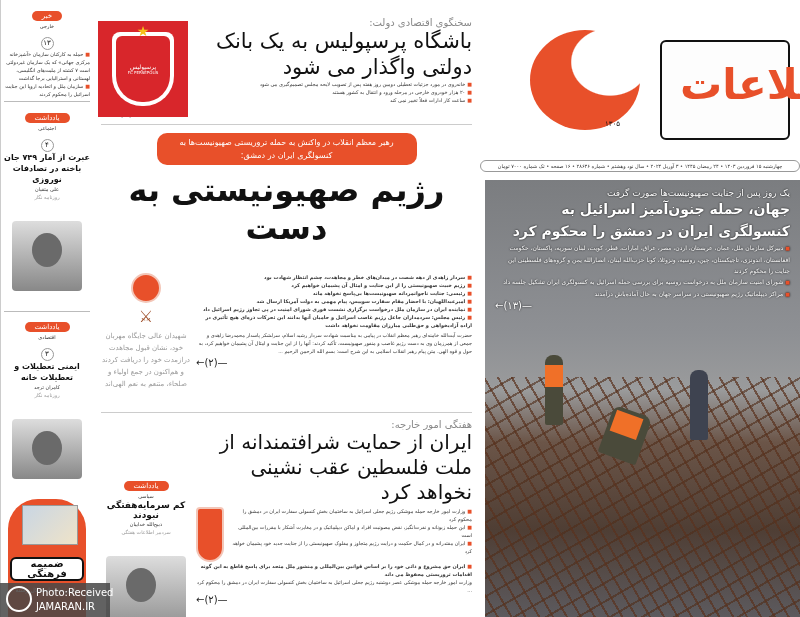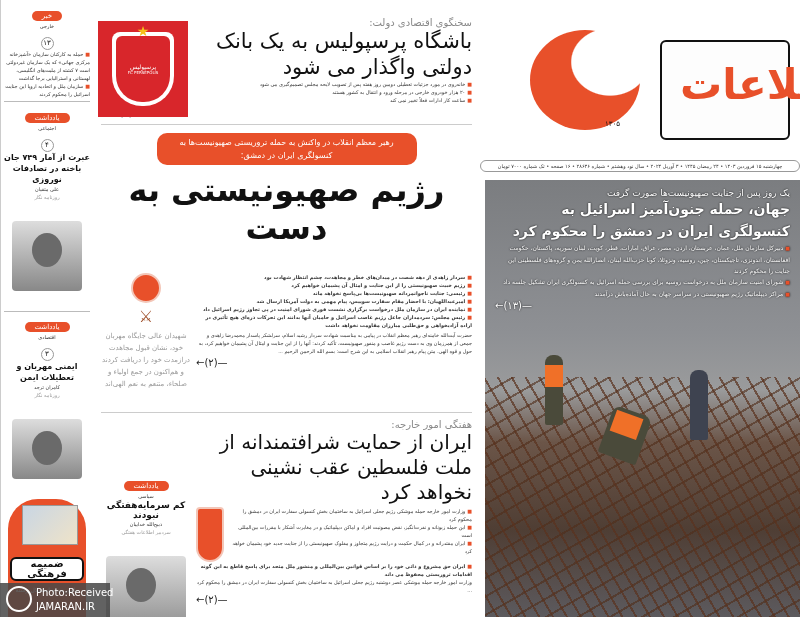--- a/index.html
+++ b/index.html
@@ -78,21 +78,21 @@
       <div class="h2">عبرت از آمار ۷۴۹ جان باخته در تصادفات نوروزی</div>
       <div class="small">علی متقیان</div>
       <div class="small" style="color:#999">روزنامه نگار</div>
       <div class="face"></div>
     </div>
     <div class="hr" style="margin:2px 0"></div>
     <div>
       <span class="pill">یادداشت</span>
       <div class="small">اقتصادی</div>
       <span class="num">۳</span>
-      <div class="h2">ایمنی مهربان و تعطیلات ایمن</div>
+      <div class="h2">ایمنی تعطیلات و تعطیلات خانه</div>
       <div class="small">کامران ترجد</div>
       <div class="small" style="color:#999">روزنامه نگار</div>
       <div class="face" style="height:60px"></div>
     </div>
     <div class="supp">
       <div class="books"></div>
       <div class="lbl">ضمیمه فرهنگی</div>
       <div>ماموریت و استقلال رشته</div>
 
     </div>

